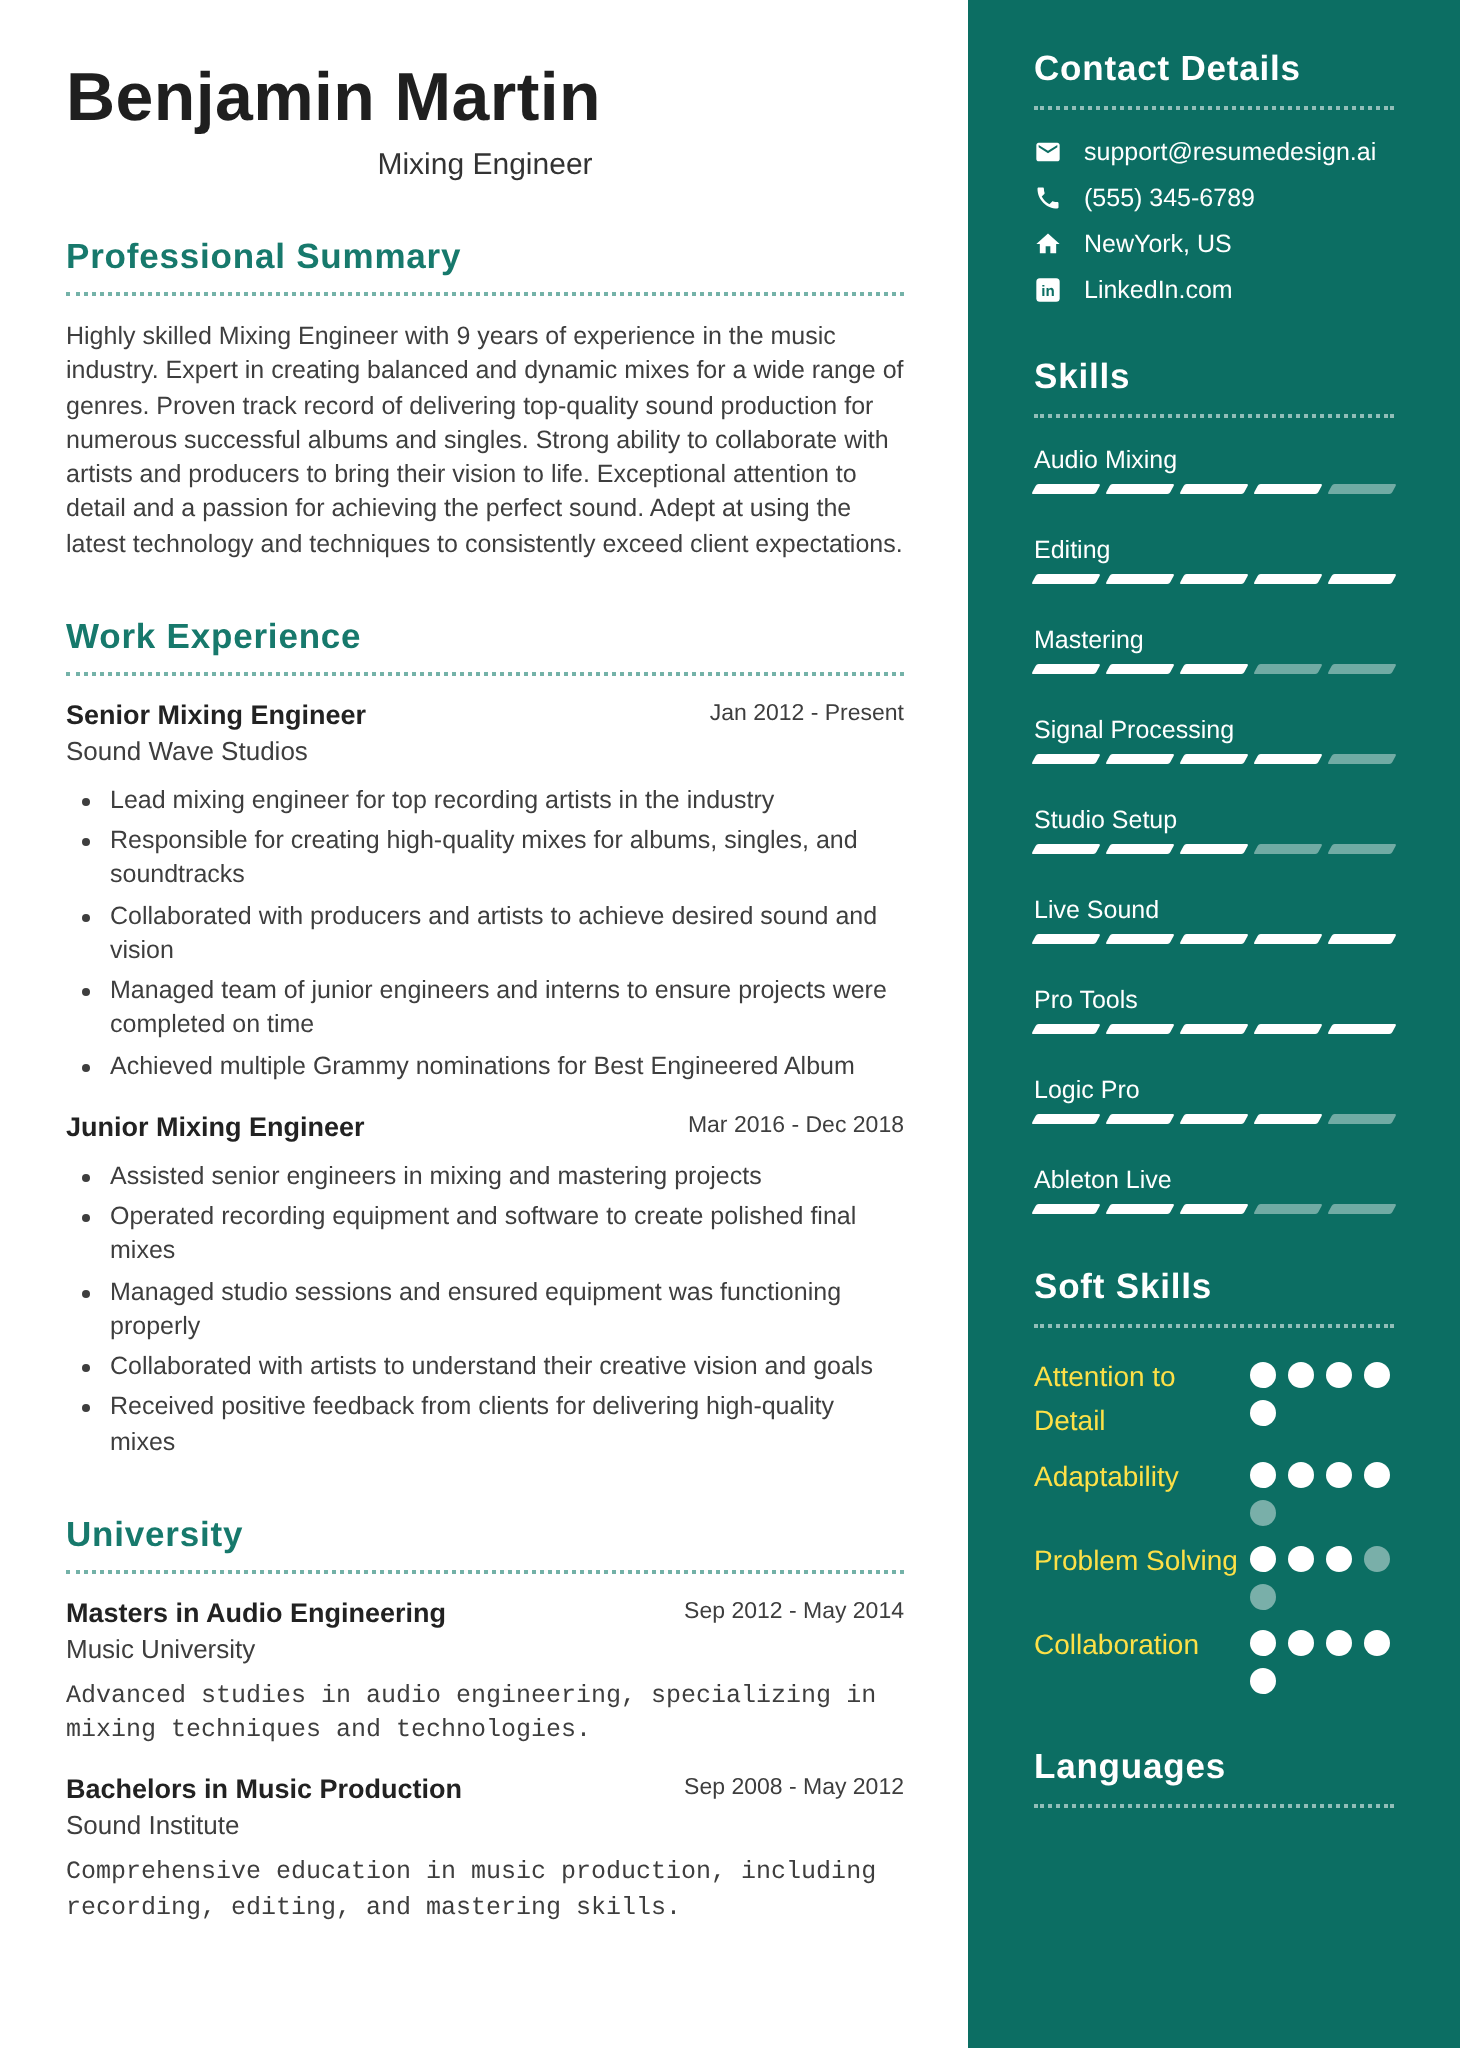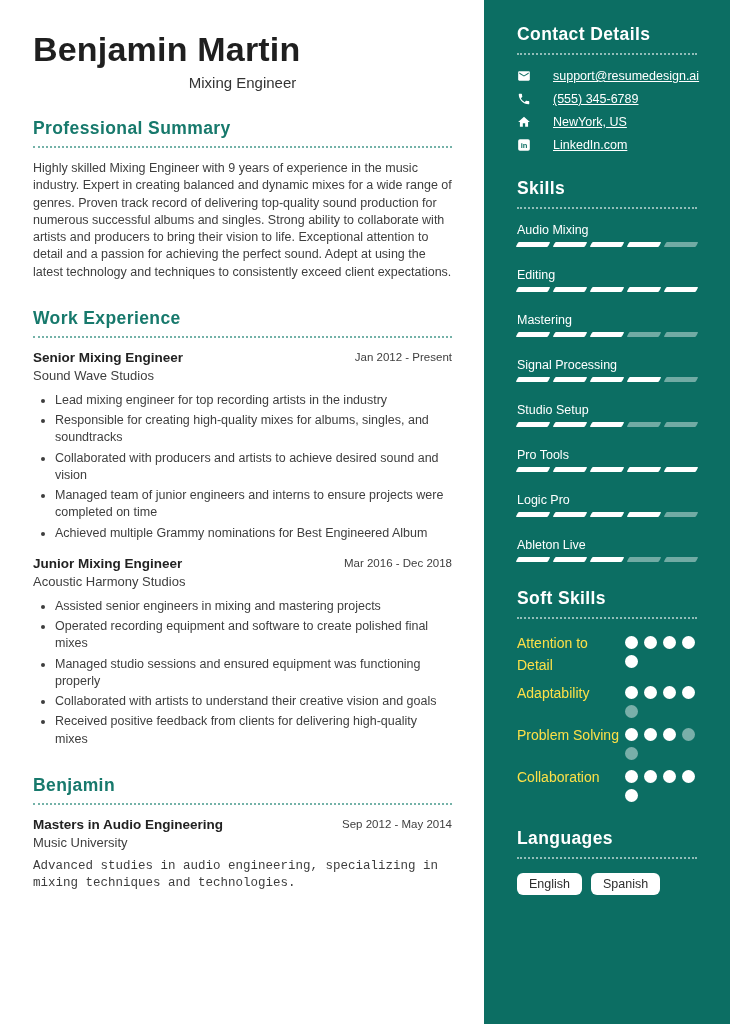--- a/index.html
+++ b/index.html
@@ -95,25 +95,24 @@
     letter-spacing: 0.4px;
     padding-bottom: 8px;
   }
   .side-dotline {
     border-bottom: 2px dotted rgba(255,255,255,0.55);
     margin-bottom: 14px;
   }
   .contact-item {
     display: flex;
     align-items: flex-start;
-    gap: 22px;
+    gap: 11px;
     margin-bottom: 9px;
     font-size: 12.5px;
     color: #ffffff;
-    text-decoration: underline;
   }
   .contact-item .ico {
     width: 14px; height: 14px;
     display: inline-flex;
     align-items: center;
     justify-content: center;
     flex: none;
   }
   .contact-item .ico svg { width: 14px; height: 14px; }
 
@@ -205,44 +204,51 @@
         <li>Managed team of junior engineers and interns to ensure projects were completed on time</li>
         <li>Achieved multiple Grammy nominations for Best Engineered Album</li>
       </ul>
     </div>
 
     <div class="entry">
       <div class="entry-header">
         <span class="entry-title">Junior Mixing Engineer</span>
         <span class="entry-date">Mar 2016 - Dec 2018</span>
       </div>
-      <div class="entry-org">Acoustic Harmony Studios</div>
       <ul class="bullets">
         <li>Assisted senior engineers in mixing and mastering projects</li>
         <li>Operated recording equipment and software to create polished final mixes</li>
         <li>Managed studio sessions and ensured equipment was functioning properly</li>
         <li>Collaborated with artists to understand their creative vision and goals</li>
         <li>Received positive feedback from clients for delivering high-quality mixes</li>
       </ul>
     </div>
   </div>
 
   <div class="section">
-    <div class="section-heading">Benjamin</div>
+    <div class="section-heading">University</div>
     <div class="dotline"></div>
 
     <div class="entry">
       <div class="entry-header">
         <span class="entry-title">Masters in Audio Engineering</span>
         <span class="entry-date">Sep 2012 - May 2014</span>
       </div>
       <div class="entry-org">Music University</div>
       <div class="edu-desc">Advanced studies in audio engineering, specializing in mixing techniques and technologies.</div>
     </div>
 
+    <div class="entry">
+      <div class="entry-header">
+        <span class="entry-title">Bachelors in Music Production</span>
+        <span class="entry-date">Sep 2008 - May 2012</span>
+      </div>
+      <div class="entry-org">Sound Institute</div>
+      <div class="edu-desc">Comprehensive education in music production, including recording, editing, and mastering skills.</div>
+    </div>
   </div>
 
 </div>
 
 <div class="sidebar">
 
   <div class="side-section">
     <div class="side-heading">Contact Details</div>
     <div class="side-dotline"></div>
 
@@ -332,20 +338,30 @@
       <div class="skill-label">Studio Setup</div>
       <div class="skill-bar">
           <span class="fill"></span>
           <span class="fill"></span>
           <span class="fill"></span>
           <span class="empty"></span>
           <span class="empty"></span>
         </div>
     </div>
     <div class="skill">
+      <div class="skill-label">Live Sound</div>
+      <div class="skill-bar">
+          <span class="fill"></span>
+          <span class="fill"></span>
+          <span class="fill"></span>
+          <span class="fill"></span>
+          <span class="fill"></span>
+        </div>
+    </div>
+    <div class="skill">
       <div class="skill-label">Pro Tools</div>
       <div class="skill-bar">
           <span class="fill"></span>
           <span class="fill"></span>
           <span class="fill"></span>
           <span class="fill"></span>
           <span class="fill"></span>
         </div>
     </div>
     <div class="skill">
@@ -412,19 +428,15 @@
           <span class="fill"></span>
           <span class="fill"></span>
           <span class="fill"></span>
         </span>
     </div>
   </div>
 
   <div class="side-section">
     <div class="side-heading">Languages</div>
     <div class="side-dotline"></div>
-    <div class="chips">
-      <span class="chip">English</span>
-      <span class="chip">Spanish</span>
-    </div>
   </div>
 
 </div>
 
 </body></html>

